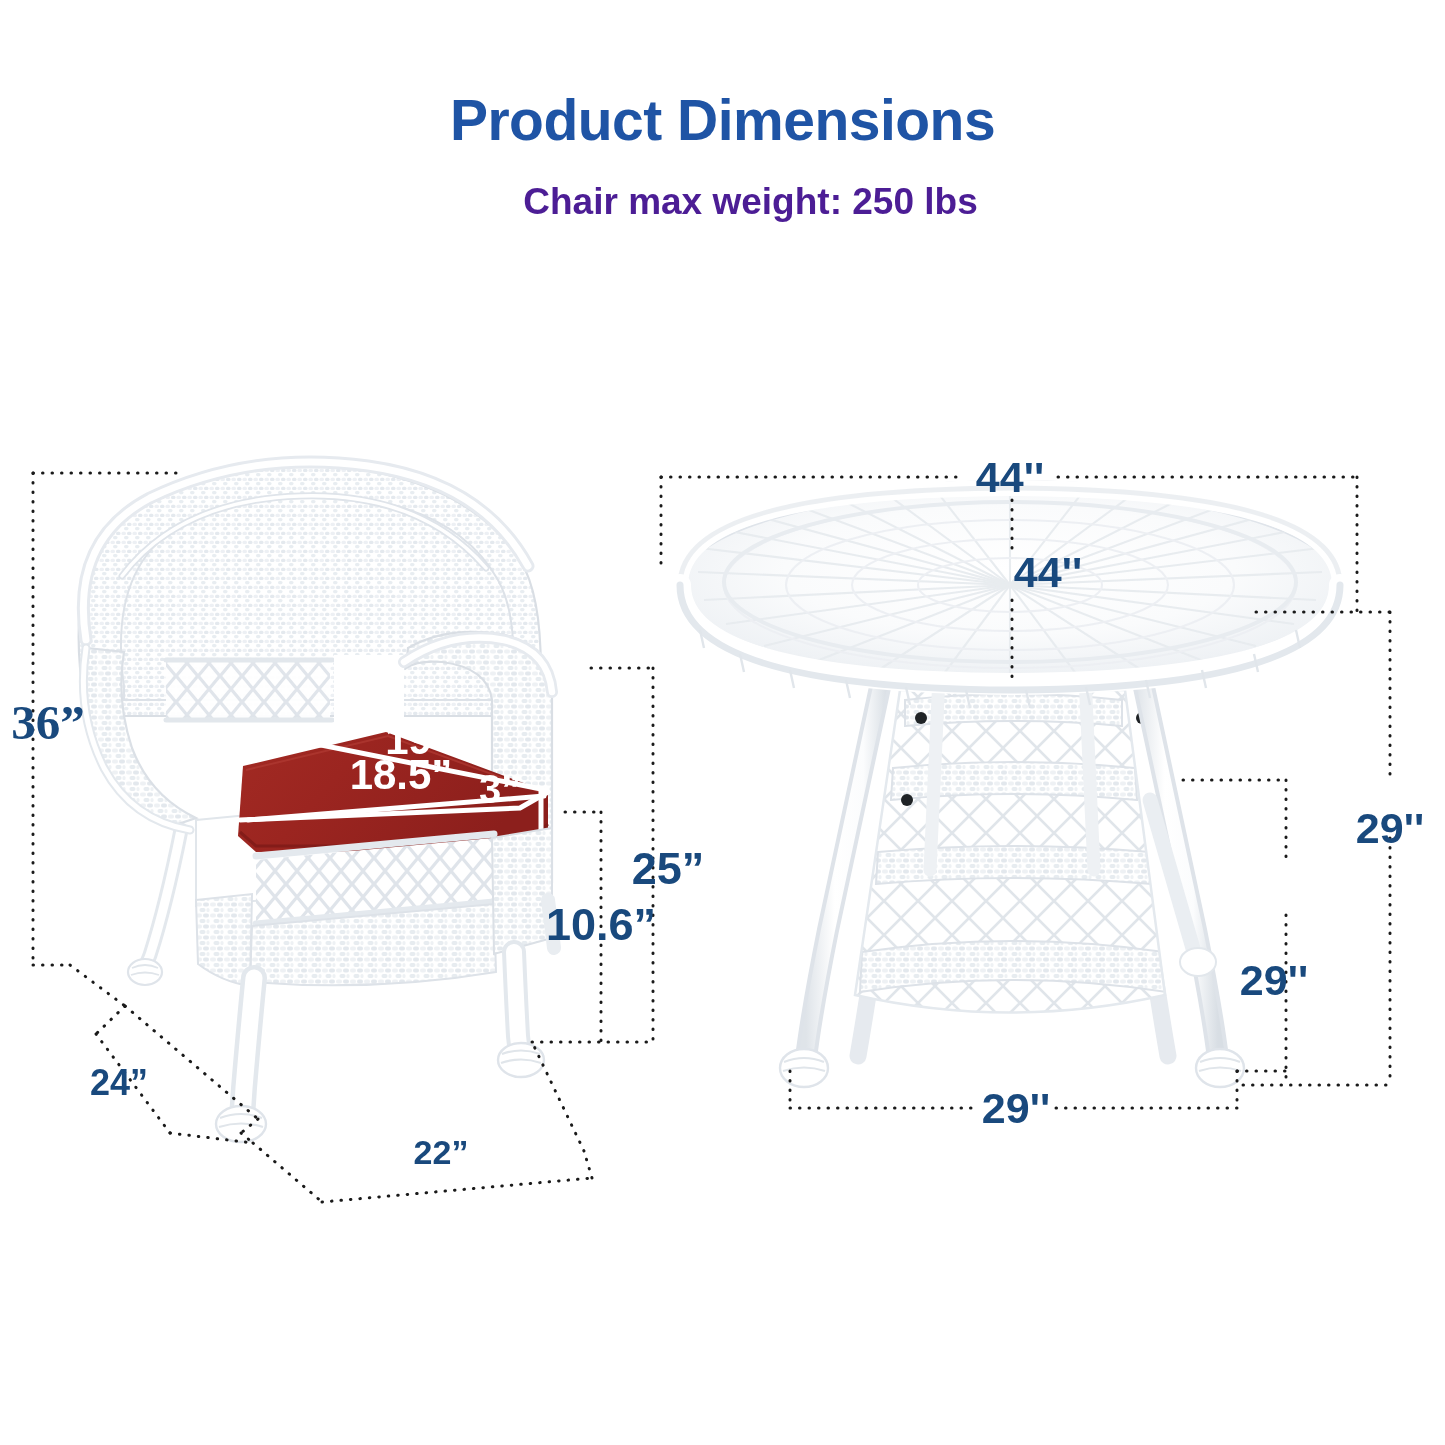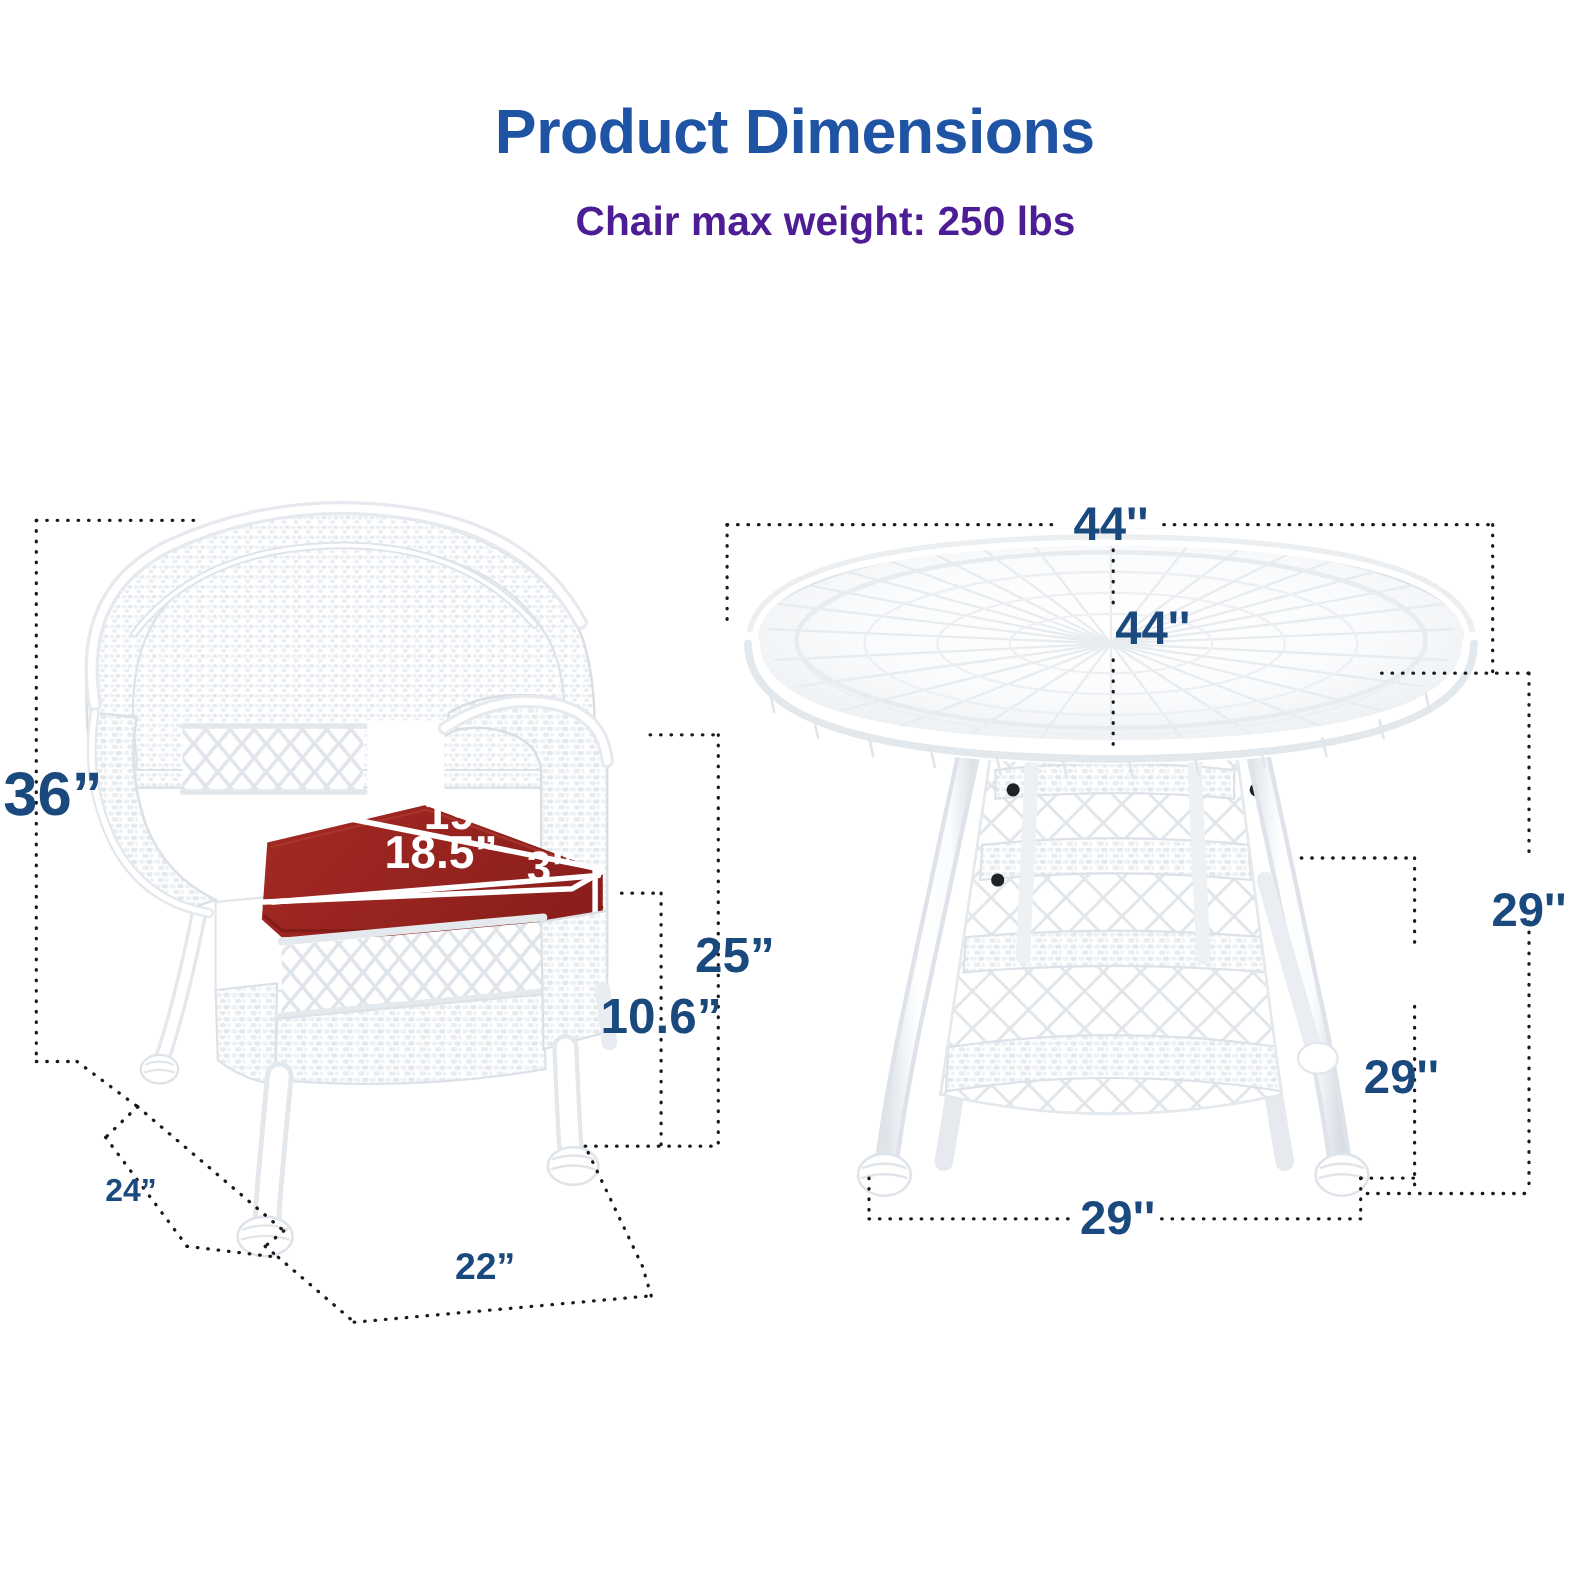--- a/index.html
+++ b/index.html
@@ -333,27 +333,27 @@
       <path d="M1183 780 L1286 780"></path>
 
       <path d="M790 1108 L975 1108"></path>
       <path d="M1056 1108 L1237 1108"></path>
       <path d="M790 1071 L790 1108"></path>
       <path d="M1237 1071 L1237 1108"></path>
       <path d="M1237 1071 L1290 1071"></path>
     </g>
   </svg>
 
-  <div class="dim ctr" style="left:48px;  top:722px;  font-size:56px;">36”</div>
+  <div class="dim ctr" style="left:48px;  top:722px;  font-size:49px;font-family:Liberation Serif, serif;">36”</div>
 
   <div class="dim ctr" style="left:668px; top:868px;  font-size:45px;">25”</div>
 
   <div class="dim ctr" style="left:601px; top:924px;  font-size:45px;">10.6”</div>
 
-  <div class="dim ctr" style="left:119px; top:1083px; font-size:29px;">24”</div>
+  <div class="dim ctr" style="left:119px; top:1083px; font-size:36px;">24”</div>
 
   <div class="dim ctr" style="left:441px; top:1152px; font-size:34px;">22”</div>
 
   <div class="cush" style="left:419px; top:740px; font-size:42px;">19”</div>
 
   <div class="cush" style="left:401px; top:775px; font-size:42px;">18.5”</div>
 
   <div class="cush" style="left:500px; top:789px; font-size:40px;">3”</div>
 
   <div class="dim ctr" style="left:1010px; top:477px;  font-size:43px;">44''</div>

